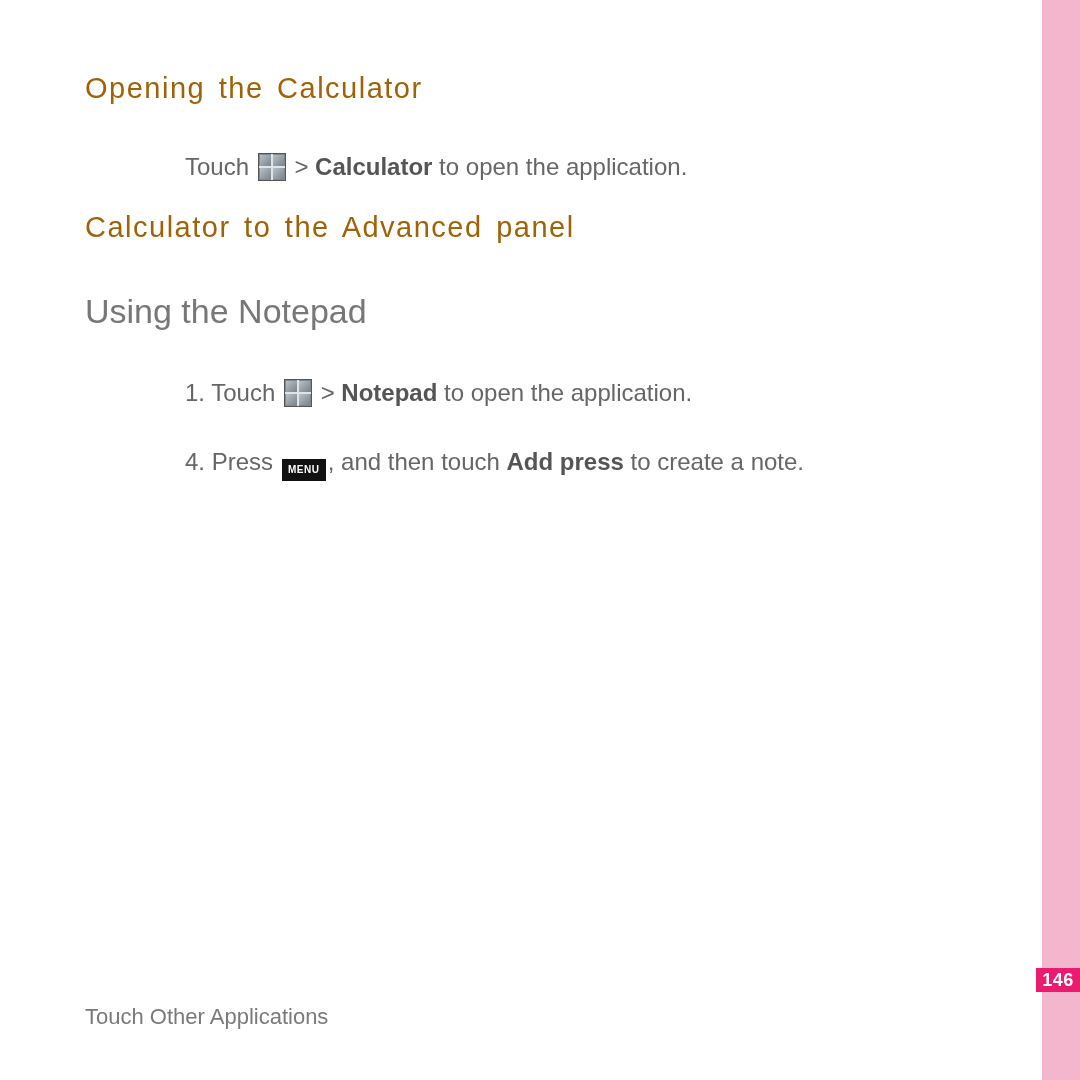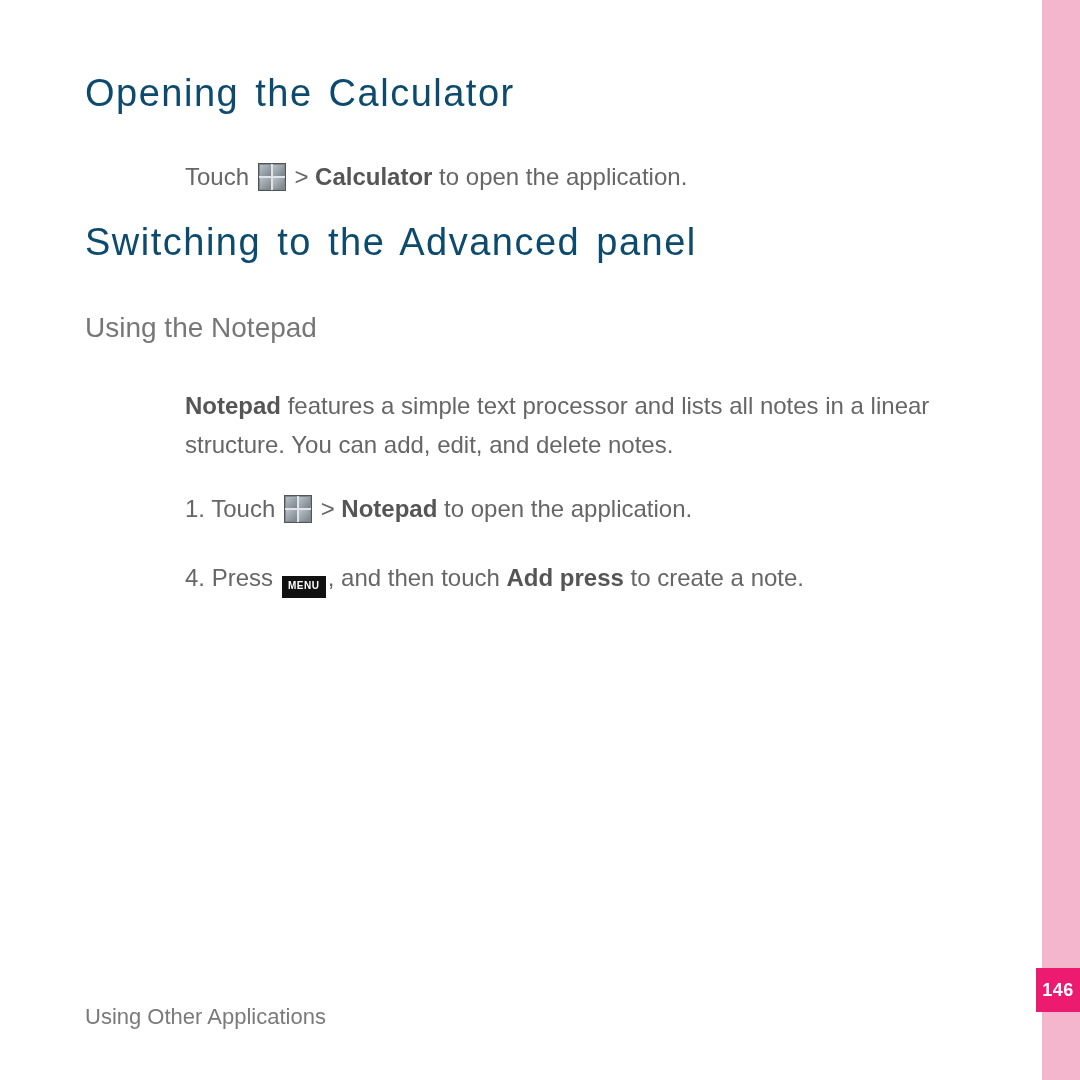--- a/index.html
+++ b/index.html
@@ -16,46 +16,46 @@
     right: 0;
     width: 38px;
     height: 1080px;
     background: #f3b6cc;
   }
   .page-label {
     position: absolute;
     right: 0;
     top: 968px;
     width: 44px;
-    height: 44px;
+    height: 24px;
     background: #ed1b70;
     color: #ffffff;
     font-size: 18px;
     font-weight: bold;
     display: flex;
     align-items: center;
     justify-content: center;
     letter-spacing: 0.5px;
   }
   .content {
     position: absolute;
     left: 85px;
     top: 72px;
     width: 905px;
   }
   .h2 {
-    font-size: 38px;
+    font-size: 29px;
     font-weight: 400;
-    color: #0c4a6e;
+    color: #a16207;
     letter-spacing: 1.5px;
     word-spacing: 4px;
     margin-bottom: 42px;
   }
   .h1 {
-    font-size: 28px;
+    font-size: 34px;
     font-weight: 400;
     color: #777777;
     margin-top: 48px;
     margin-bottom: 42px;
   }
   .para {
     font-size: 24px;
     line-height: 1.65;
     color: #666666;
     margin-left: 100px;
@@ -127,33 +127,30 @@
 <div class="page-label">146</div>
 
 <div class="content">
 
   <div class="h2">Opening the Calculator</div>
 
   <div class="para">
     <span>Touch </span><span class="grid-icon"><span class="q q1"></span><span class="q q2"></span><span class="q q3"></span><span class="q q4"></span></span><span> &gt; </span><b>Calculator</b><span> to open the application.</span>
   </div>
 
-  <div class="h2">Switching to the Advanced panel</div>
+  <div class="h2">Calculator to the Advanced panel</div>
 
 
   <div class="h1">Using the Notepad</div>
 
-  <div class="para">
-    <b>Notepad</b><span> features a simple text processor and lists all notes in a linear structure. You can add, edit, and delete notes.</span>
-  </div>
 
   <div class="step">
     <span>1. Touch </span><span class="grid-icon"><span class="q q1"></span><span class="q q2"></span><span class="q q3"></span><span class="q q4"></span></span><span> &gt; </span><b>Notepad</b><span> to open the application.</span>
   </div>
 
   <div class="step">
     <span>4. Press </span><span class="menu-icon">MENU</span><span>, and then touch </span><b>Add press</b><span> to create a note.</span>
   </div>
 
 
 </div>
 
-<div class="footer">Using Other Applications</div>
+<div class="footer">Touch Other Applications</div>
 
 </body></html>

